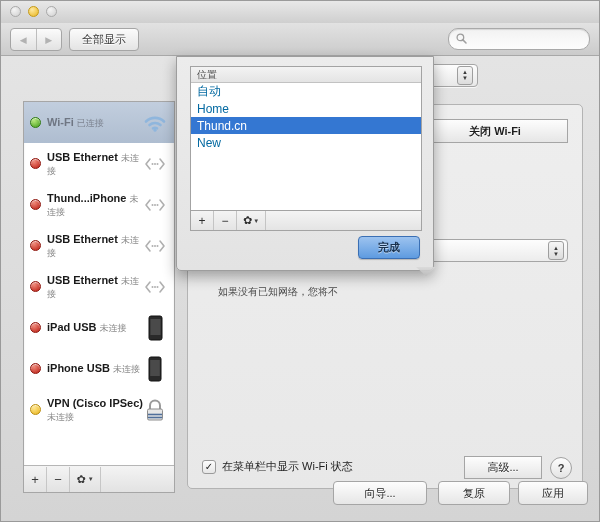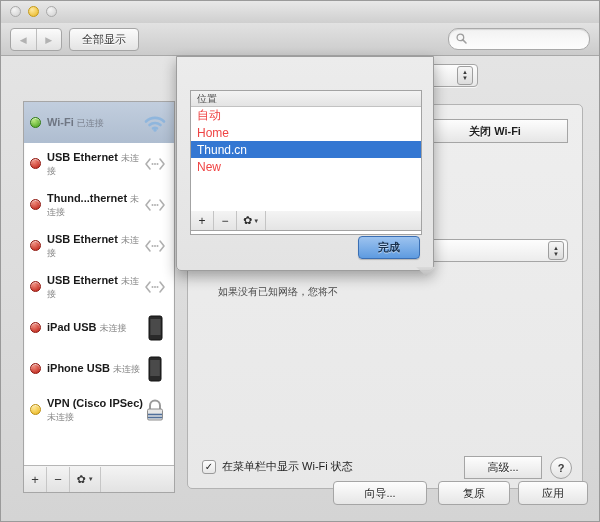--- a/index.html
+++ b/index.html
@@ -208,31 +208,31 @@
   
   .sheet{
     position:absolute;left:175px;top:55px;width:258px;height:215px;
     background:linear-gradient(#ececec,#e3e3e3);
     border:1px solid #9d9d9d;border-bottom-left-radius:5px;border-bottom-right-radius:5px;
     box-shadow:0 6px 14px rgba(0,0,0,.32);
     box-sizing:border-box;
   }
   .sheet-list{
     position:absolute;left:13px;top:9px;width:232px;height:145px;
-    background:#fff;border:1px solid #a3a3a3;box-sizing:border-box;overflow:hidden;margin-top:24px;
+    background:#fff;border:1px solid #a3a3a3;box-sizing:border-box;overflow:hidden;
   }
   .sheet-head{
     height:15px;background:linear-gradient(#f3f3f3,#e4e4e4);
     border-bottom:1px solid #c2c2c2;
     display:flex;align-items:center;padding-left:6px;
     font-size:10px;color:#4a4a4a;
   }
   .loc-item{
     height:17px;display:flex;align-items:center;padding-left:6px;
-    font-size:12px;color:#ef4444;
+    font-size:12px;color:#0369a1;
   }
   .loc-item.sel{background:#3477d2;color:#fff;}
   .sheet-list-toolbar{
     position:absolute;left:13px;top:154px;width:232px;height:20px;
     background:linear-gradient(#f4f4f4,#e4e4e4);
     border:1px solid #a3a3a3;border-top:0;box-sizing:border-box;
     display:flex;align-items:center;
   }
   .slt-btn{
     width:22px;height:19px;display:flex;align-items:center;justify-content:center;
@@ -338,21 +338,21 @@
                   <circle cx="12" cy="7" r="1"></circle>
                   <circle cx="14.5" cy="7" r="1"></circle>
                 </g>
               </svg>
           </span>
         </div>
 
         <div class="svc">
           <span class="statdot red"></span>
           <span class="svc-text">
-            <span class="svc-name">Thund...thernet</span>
+            <span class="svc-name">Thund...iPhone</span>
             <span class="svc-state">未连接</span>
           </span>
           <span class="svc-icon">
             <svg width="24" height="14" viewBox="0 0 24 14">
                 <g fill="none" stroke="#b0b0b0" stroke-width="1.6" stroke-linecap="round" stroke-linejoin="round">
                   <path d="M7 2 L3 7 L7 12"></path>
                   <path d="M17 2 L21 7 L17 12"></path>
                 </g>
                 <g fill="#b0b0b0">
                   <circle cx="9.5" cy="7" r="1"></circle>

